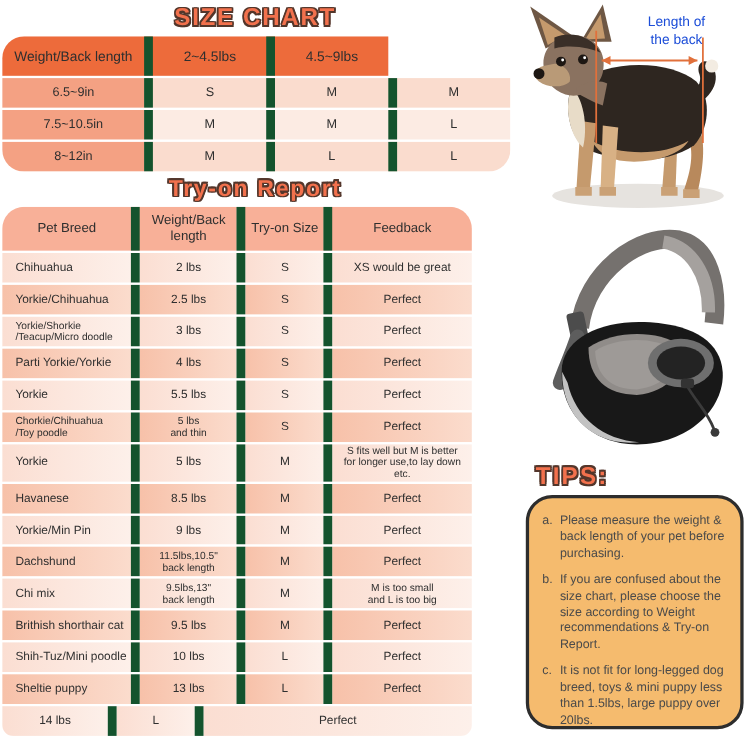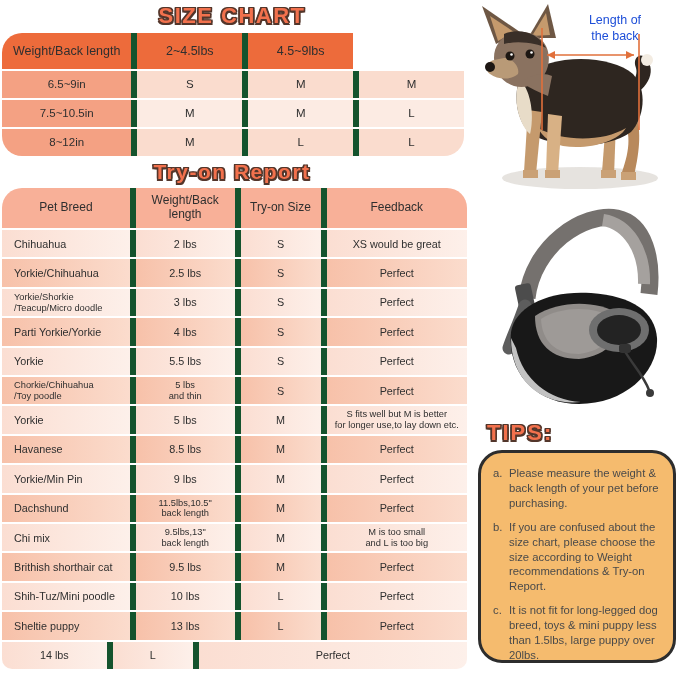--- a/index.html
+++ b/index.html
@@ -21,35 +21,35 @@
   .tips-title   { left:487px; top:420px; font-size:22px; letter-spacing:2px; }
 
   
   .table { position:absolute; display:flex; flex-direction:column; overflow:hidden; background:#fff; }
   .t-row { display:flex; flex:1; }
   .t-row + .t-row { border-top:2px solid #fff; }
   .cell {
     display:flex; align-items:center; justify-content:center; text-align:center;
     white-space:pre-line; line-height:1.15; padding:1px 3px;
   }
-  .cell + .cell { border-left:6px solid #14532d; }
+  .cell + .cell { border-left:8px solid #14532d; }
 
   
   .size-table { left:2px; top:33px; width:462px; height:123px; border-radius:20px; }
   .size-table .t-head { flex:0 0 36px; }
   .size-table .t-head .cell { background:#ed6b3b; font-size:12.5px; font-weight:400; }
   .size-table .c0 { flex:0 0 28%; }
   .size-table .c1, .size-table .c2 { flex:0 0 24%; }
   .size-table .c3 { flex:1; }
   .size-table .data .c0 { background:#f4a183; font-size:11.5px; }
   .size-table .data .cell:not(.c0) { background:#fadcce; font-size:11.5px; }
   .size-table .data.alt .cell:not(.c0) { background:#fcebe3; }
 
   
-  .tryon-table { left:2px; top:188px; width:465px; height:481px; border-radius:20px 20px 10px 10px; }
+  .tryon-table { left:2px; top:188px; width:427px; height:481px; border-radius:20px 20px 10px 10px; }
   .tryon-table .t-head { flex:0 0 40px; }
   .tryon-table .t-head .cell { background:#f8b098; font-size:12px; }
   .tryon-table .c0 { flex:0 0 27.5%; }
   .tryon-table .c1 { flex:0 0 22.5%; }
   .tryon-table .c2 { flex:0 0 18.5%; }
   .tryon-table .c3 { flex:1; }
   .tryon-table .data .c0 { justify-content:flex-start; text-align:left; padding-left:12px; }
   .tryon-table .data { font-size:10.8px; }
   .tryon-table .data:nth-child(even) .cell { background:linear-gradient(90deg,#fbded2,#fdf0ea); }
   .tryon-table .data:nth-child(odd)  .cell { background:linear-gradient(90deg,#f7c1a9,#fbdccd); }

